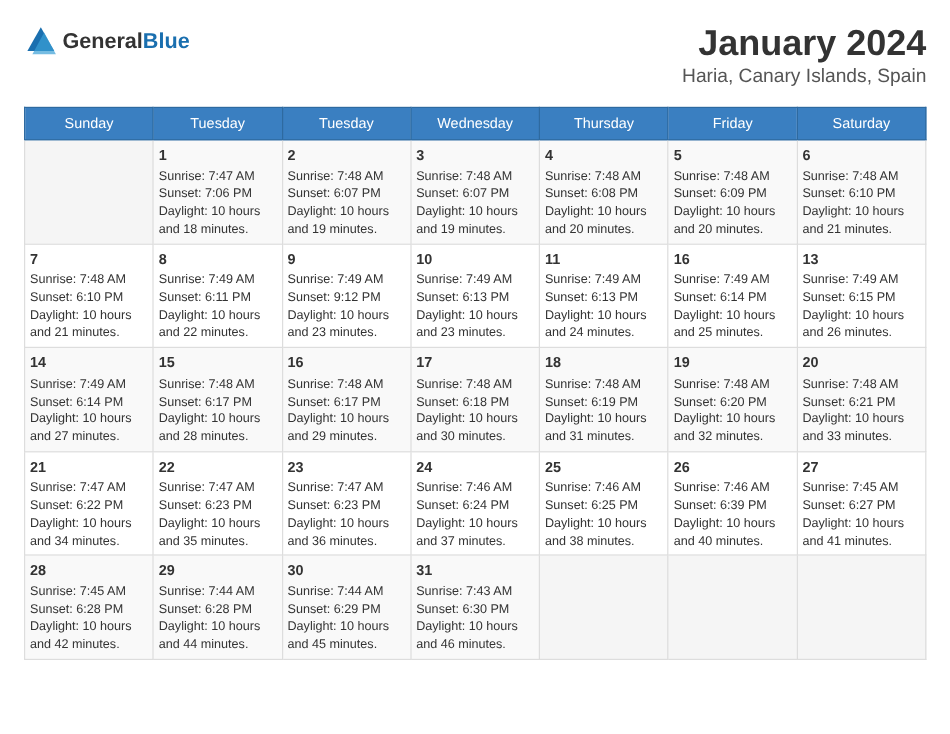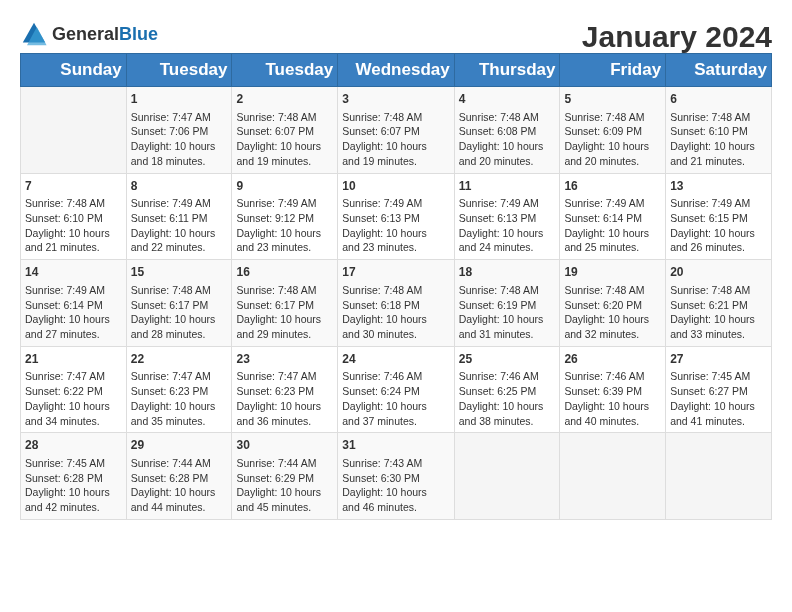--- a/index.html
+++ b/index.html
@@ -7,20 +7,21 @@
       font-family: Arial, sans-serif;
       background: #fff;
       width: 792px;
       min-height: 612px;
       padding: 20px;
     }
     .header {
       display: flex;
       justify-content: space-between;
       align-items: flex-start;
+      margin-bottom: 16px;
     }
     .logo {
       display: flex;
       align-items: center;
       gap: 4px;
     }
     .logo-text-general {
       font-size: 18px;
       font-weight: bold;
       color: #333;
@@ -52,23 +53,23 @@
       width: 100%;
       border-collapse: collapse;
       font-size: 11px;
     }
     thead tr {
       background-color: #3a7fc1;
       color: #fff;
     }
     thead th {
       padding: 6px 4px;
-      text-align: right;
-      font-size: 17px;
-      font-weight: bold;
+      text-align: center;
+      font-size: 12px;
+      font-weight: normal;
       border: 1px solid #2e6aa0;
     }
     tbody tr {
       border-bottom: 1px solid #ccc;
     }
     tbody td {
       padding: 4px 4px;
       vertical-align: top;
       border: 1px solid #ddd;
       min-height: 80px;
@@ -102,20 +103,21 @@
     <svg class="logo-icon" viewBox="0 0 40 40">
       <polygon points="20,4 36,32 4,32" fill="#1a6faf"></polygon>
       <polygon points="24,10 38,36 10,36" fill="#3a9fd5" opacity="0.7"></polygon>
     </svg>
     <div>
       <span class="logo-text-general">General</span><span class="logo-text-blue">Blue</span>
     </div>
   </div>
   <div class="title-section">
     <div class="calendar-title">January 2024</div>
+    <div class="calendar-subtitle">Haria, Canary Islands, Spain</div>
   </div>
 </div>
 
 <table>
   <thead>
     <tr>
     <th>Sunday</th>
         <th>Tuesday</th>
         <th>Tuesday</th>
         <th>Wednesday</th>

